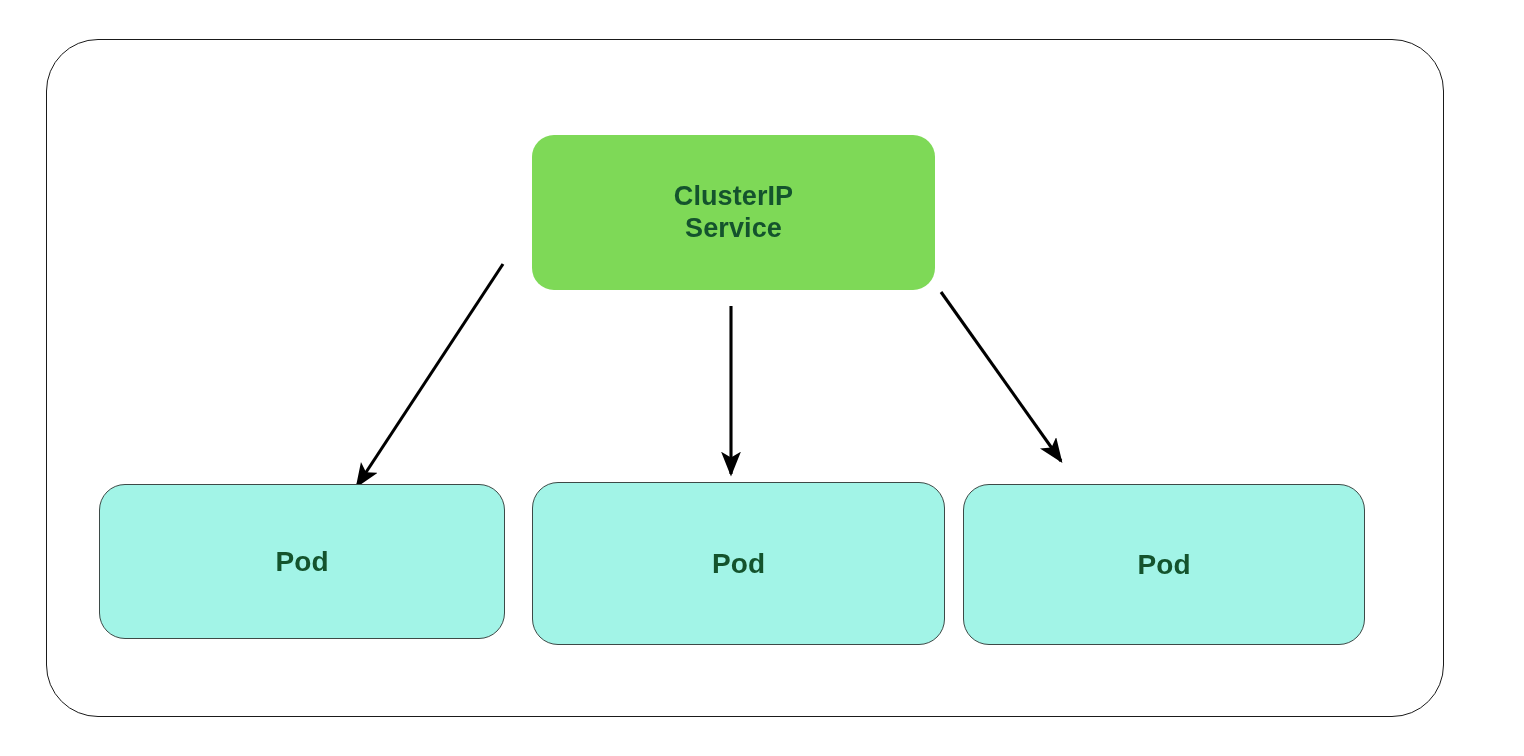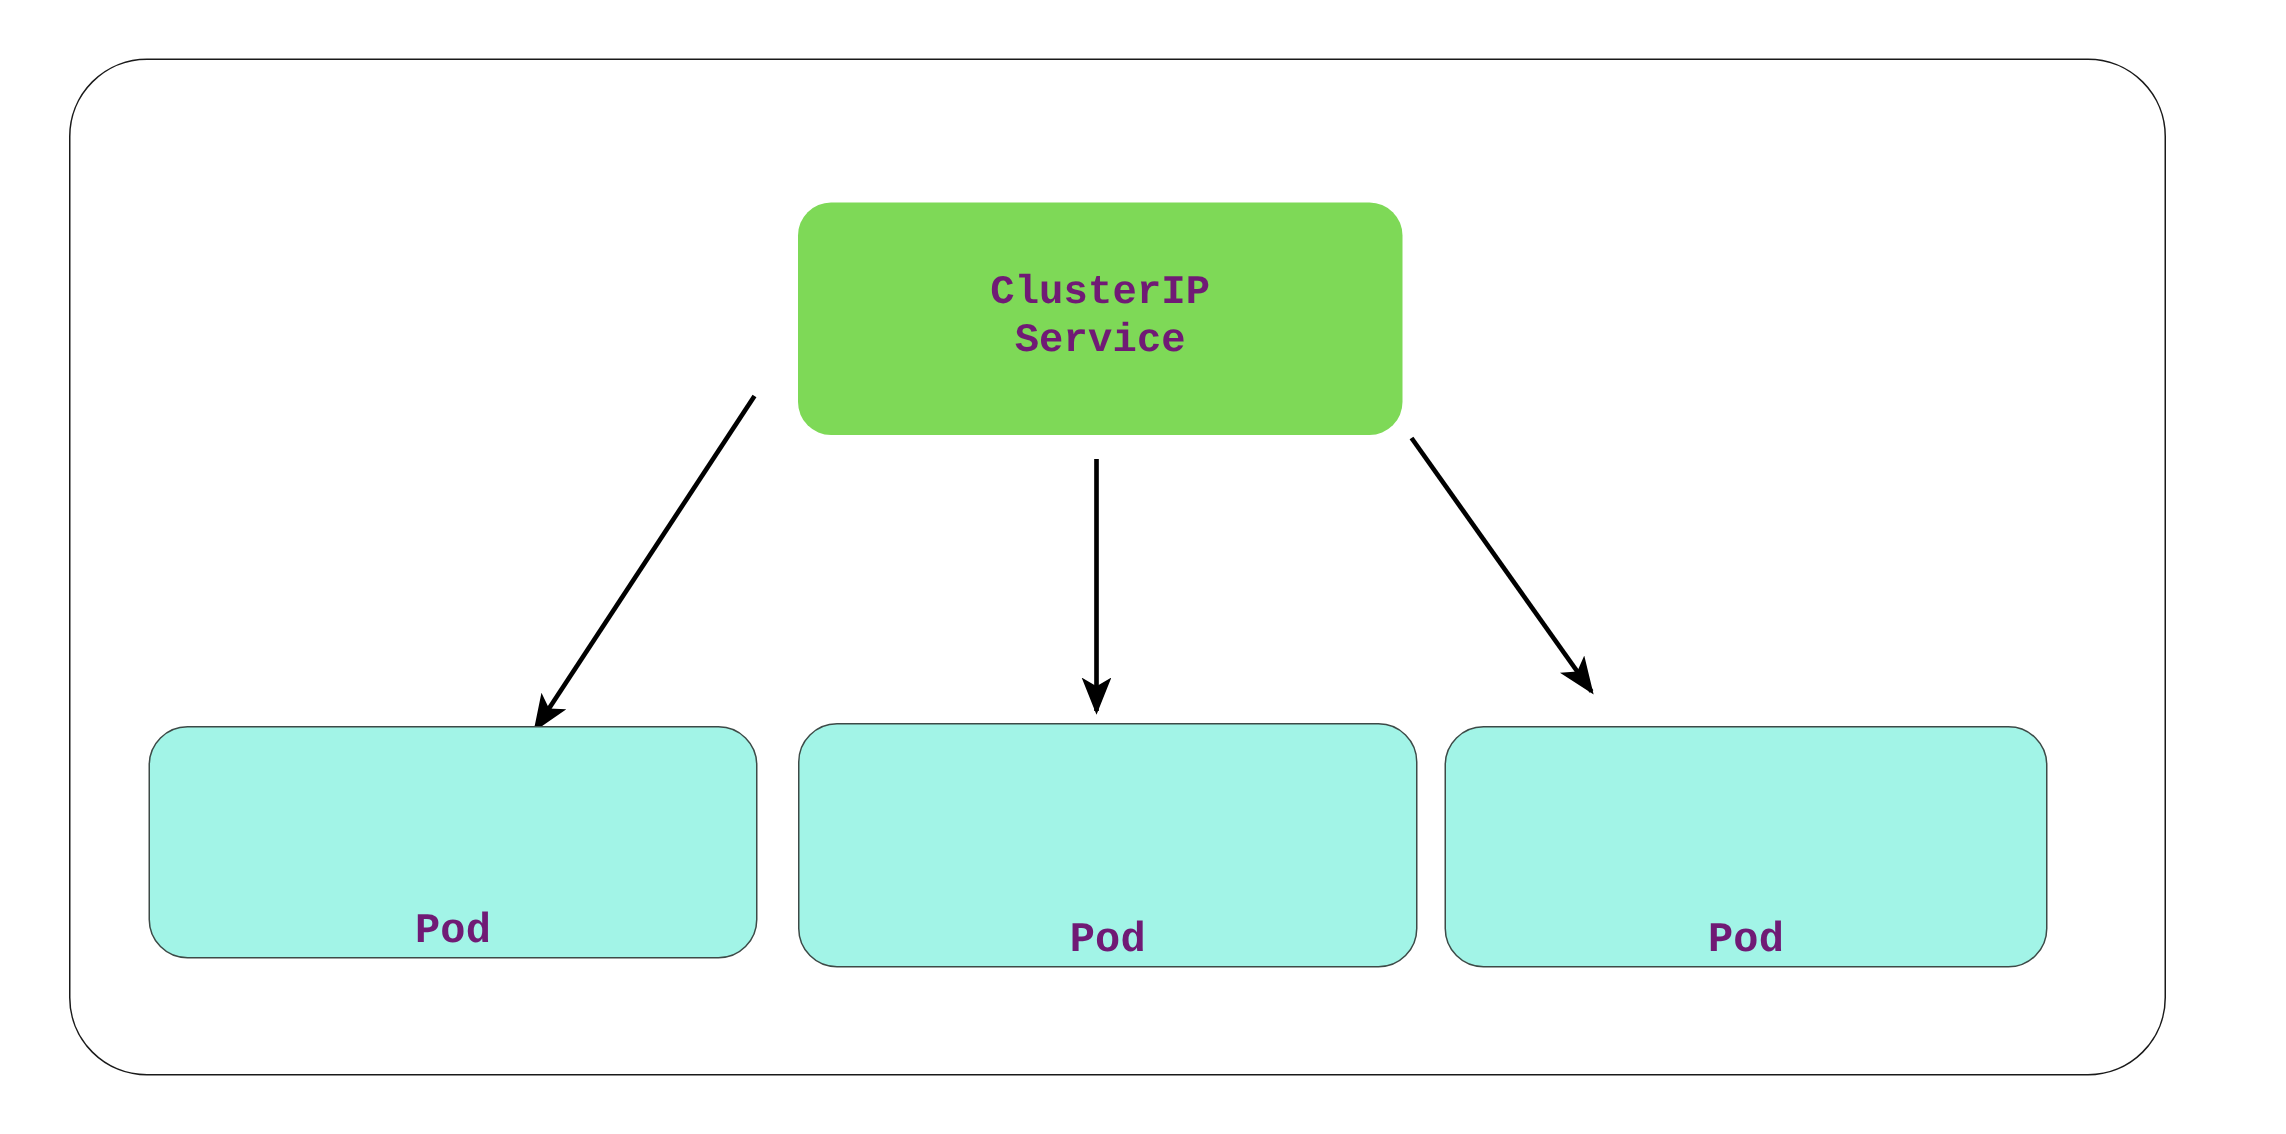--- a/index.html
+++ b/index.html
@@ -33,38 +33,36 @@
   }
   
   .node {
     position: absolute;
     box-sizing: border-box;
     display: flex;
     align-items: center;
     justify-content: center;
     text-align: center;
     line-height: 1.18;
-    color: #701a75;
+    color: #14532d;
     font-weight: bold;
     letter-spacing: 0.1px;
-    font-family: Liberation Mono, monospace;
   }
   .service-node {
     background: #7ed957;
     border-radius: 22px;
     border: none;
     font-size: 27px;
     white-space: pre-line;
   }
   .pod-node {
     background: #a2f4e7;
     border: 1.3px solid #3d4a47;
     border-radius: 26px;
     font-size: 28px;
-    align-items: flex-end;
   }
   
   .arrow-layer {
     position: absolute;
     left: 0;
     top: 0;
     width: 1524px;
     height: 756px;
     pointer-events: none;
   }

